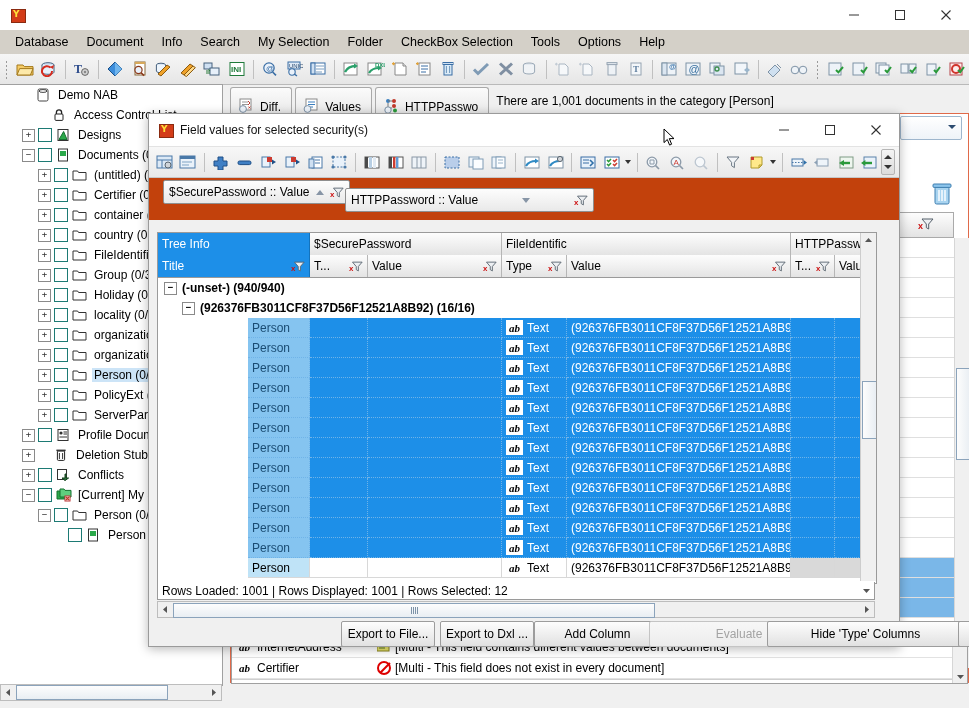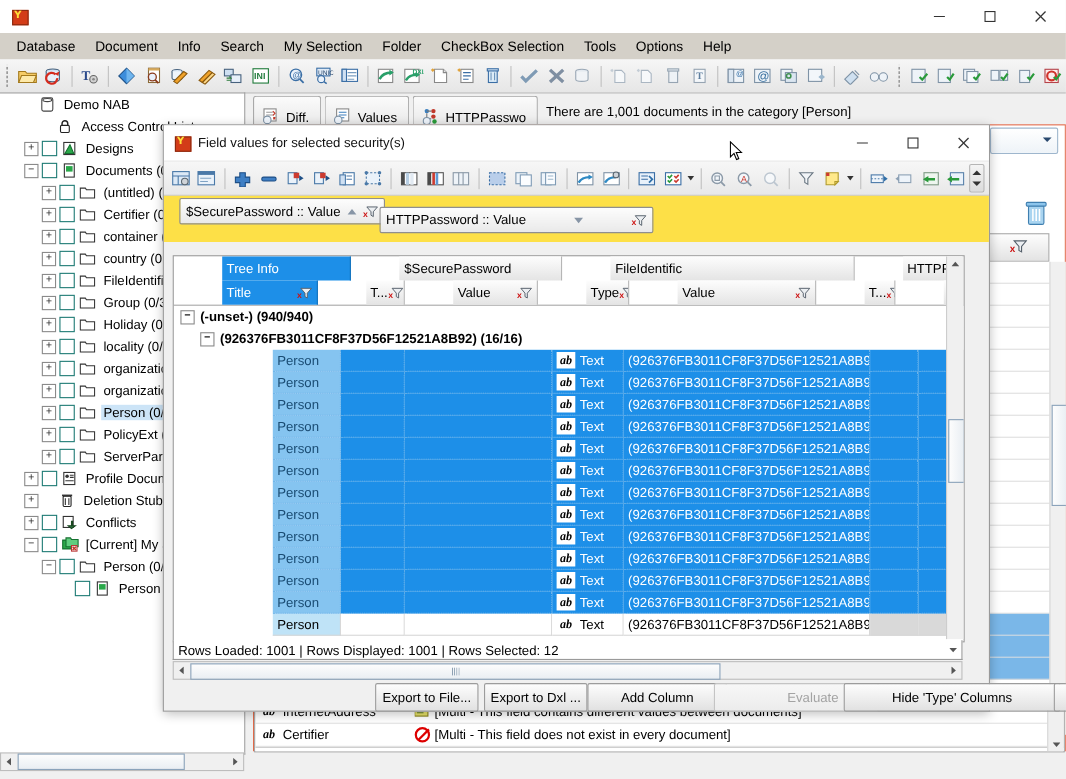--- a/index.html
+++ b/index.html
@@ -93,34 +93,34 @@
   .miniarw{width:9px;height:22px;display:flex;align-items:center;justify-content:center;}
   .miniarw i{width:0;height:0;border-left:3.5px solid transparent;border-right:3.5px solid transparent;border-top:4px solid #333;display:block;}
   .expander{margin-left:auto;width:14px;height:26px;background:linear-gradient(#f4f4f4,#dcdcdc);
      border:1px solid #b5b5b5;border-radius:2px;margin-right:4px;display:flex;flex-direction:column;
      align-items:center;justify-content:space-around;padding:2px 0;box-sizing:border-box;}
   .expander i{width:0;height:0;border-left:4px solid transparent;border-right:4px solid transparent;}
   .expander i.up{border-bottom:4px solid #333;}
   .expander i.dn{border-top:4px solid #333;}
 
   
-  .chips{height:42px;position:relative;background:#fde047;}
+  .chips{height:42px;position:relative;background:#c2410c;}
   .chip{position:absolute;height:22px;background:linear-gradient(#fdfdfd,#e9e9e9);
      border:1px solid #8f8f8f;border-radius:2px;display:flex;align-items:center;padding:0 5px;font-size:12px;}
   .chip .sa{margin-left:6px;width:0;height:0;border-left:4px solid transparent;border-right:4px solid transparent;}
   .chip .sa.up{border-bottom:5px solid #8795a6;}
   .chip .sa.dn{border-top:5px solid #8795a6;}
   .fic{margin-left:6px;width:14px;height:13px;position:relative;}
 
   
   .grid{position:absolute;left:8px;top:118px;width:718px;height:350px;border:1px solid #9a9a9a;background:#fff;overflow:hidden;}
   .hdr1{display:flex;height:22px;}
   .hdr2{display:flex;height:22px;border-bottom:1px solid #9a9a9a;}
   .hc{box-sizing:border-box;border-right:1px solid #b6b6b6;display:flex;align-items:center;
-      padding:0 4px;font-size:12px;background:linear-gradient(#fdfdfd,#e4e4e4);overflow:hidden;white-space:nowrap;margin-left:44px;}
+      padding:0 4px;font-size:12px;background:linear-gradient(#fdfdfd,#e4e4e4);overflow:hidden;white-space:nowrap;}
   .hc.blue{background:#1d8fe8;color:#fff;border-right:1px solid #1373bd;}
   .hc .ff{margin-left:auto;width:14px;height:13px;position:relative;flex:0 0 auto;}
   .grp{height:20px;display:flex;align-items:center;font-size:12px;font-weight:bold;background:#fff;}
   .grp .pm{width:11px;height:11px;border:1px solid #8a8a8a;background:#fff;margin-right:5px;
       font-size:9px;line-height:9px;text-align:center;font-family:"DejaVu Sans Mono",monospace;}
   .row{display:flex;height:20px;font-size:12px;}
   .cell{box-sizing:border-box;border-right:1px dotted #9bb8d4;border-bottom:1px dotted #9bb8d4;
      display:flex;align-items:center;padding:0 4px;overflow:hidden;white-space:nowrap;}
   .row.sel .cell{background:#1d8fe8;color:#fff;border-right:1px dotted #6fb3e8;border-bottom:1px dotted #6fb3e8;}
   .row.sel .cell.pale{background:#85c4f0;color:#1a4c73;}

